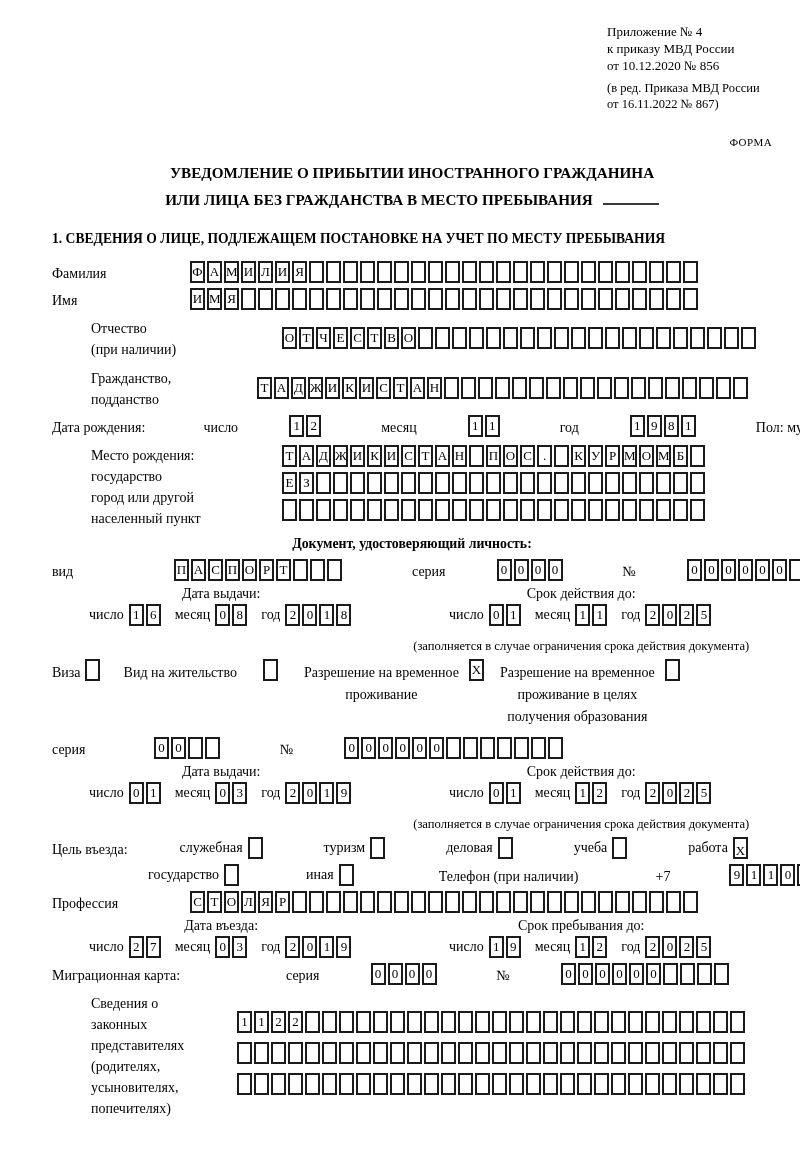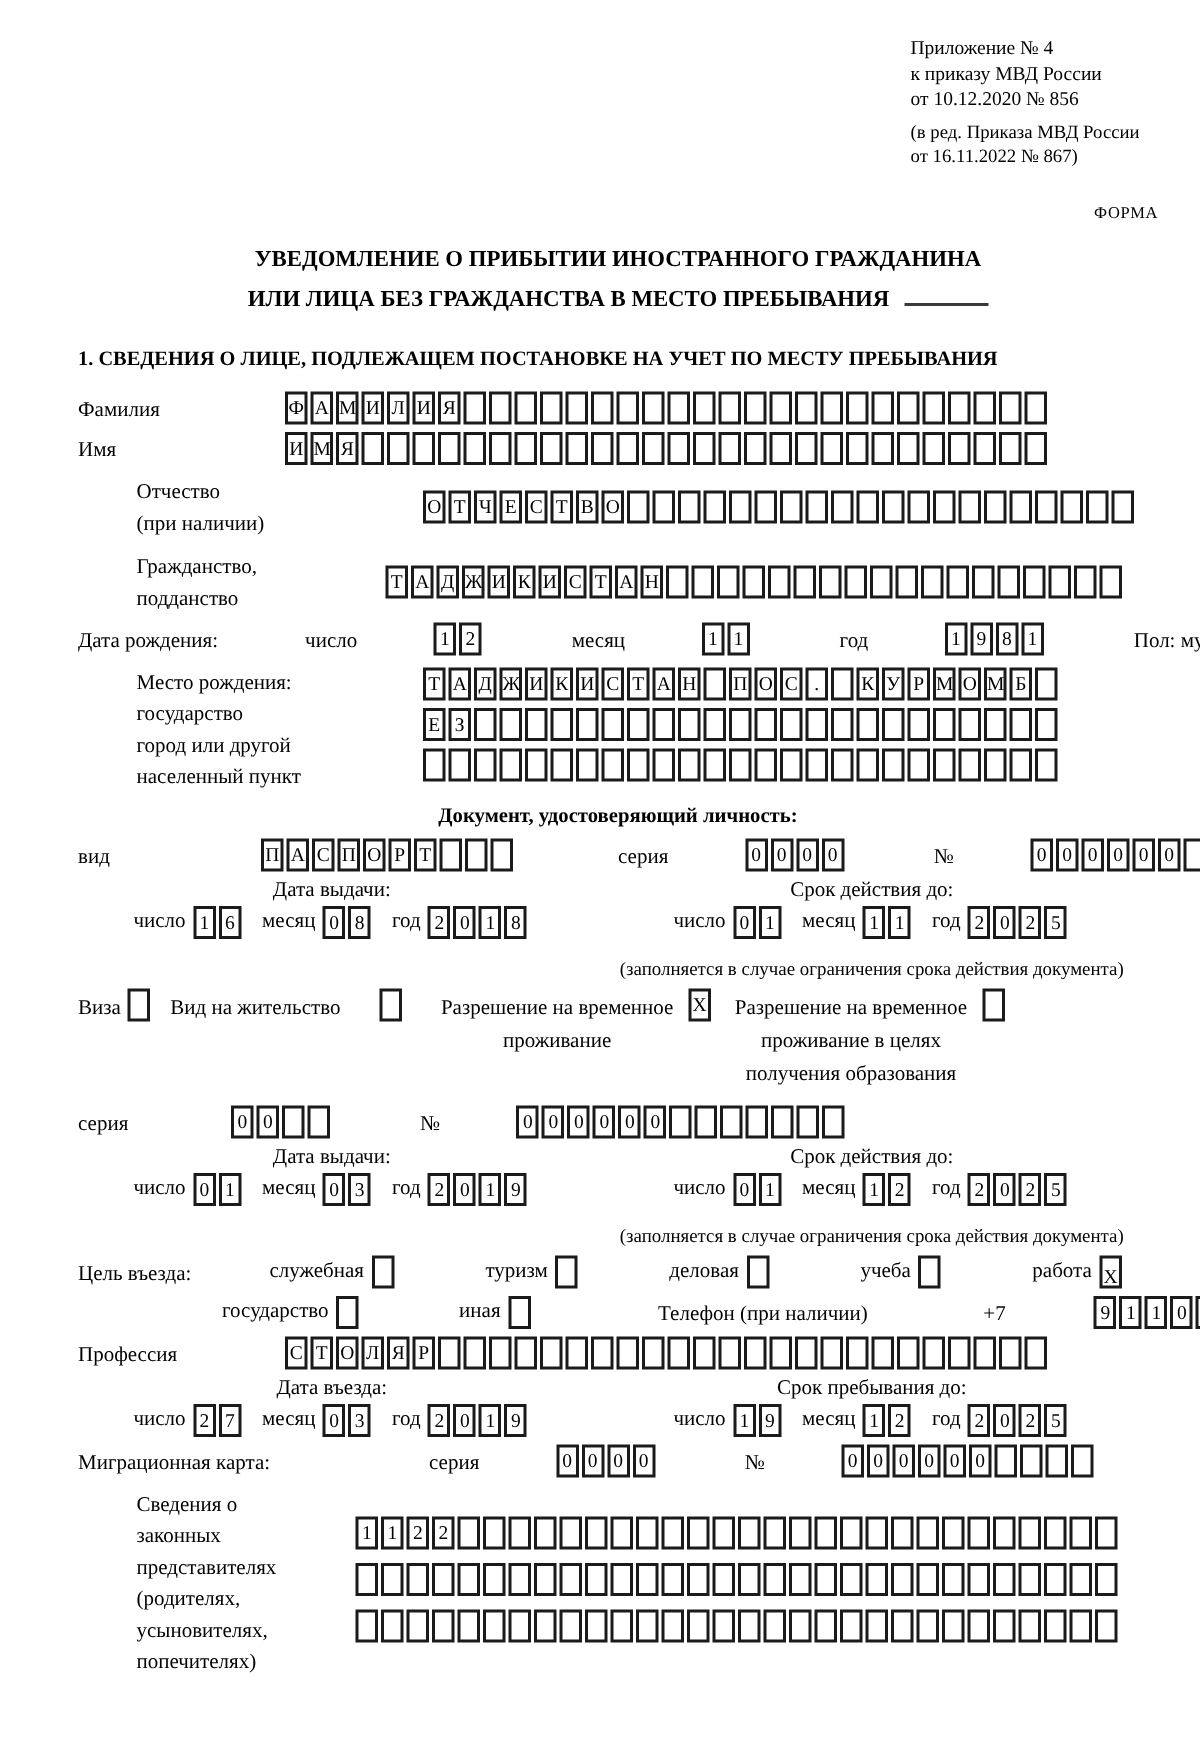--- a/index.html
+++ b/index.html
@@ -419,21 +419,21 @@
   </div>
 
 
   <div class="optrow">
     <div class="opt">
       <div class="ol">Виза</div>
       <div class="boxes" style="margin-left:4px">
           <span class="box"></span>
         </div>
     </div>
-    <div class="opt" style="margin-left:12px">
+    <div class="opt" style="margin-left:22px">
       <div class="ol">Вид на жительство</div>
       <div class="boxes" style="margin-left:26px">
           <span class="box"></span>
         </div>
     </div>
     <div class="opt" style="margin-left:24px">
       <div class="ol">
         <div>Разрешение на временное</div>
         <div>проживание</div>
       </div>

